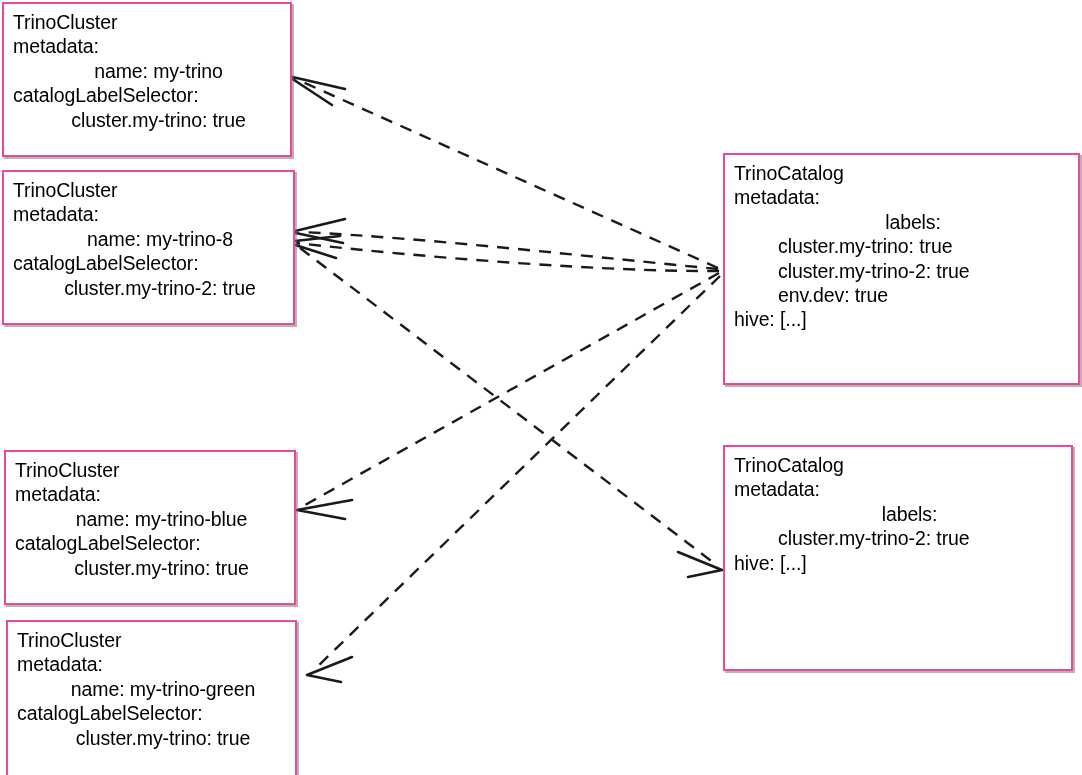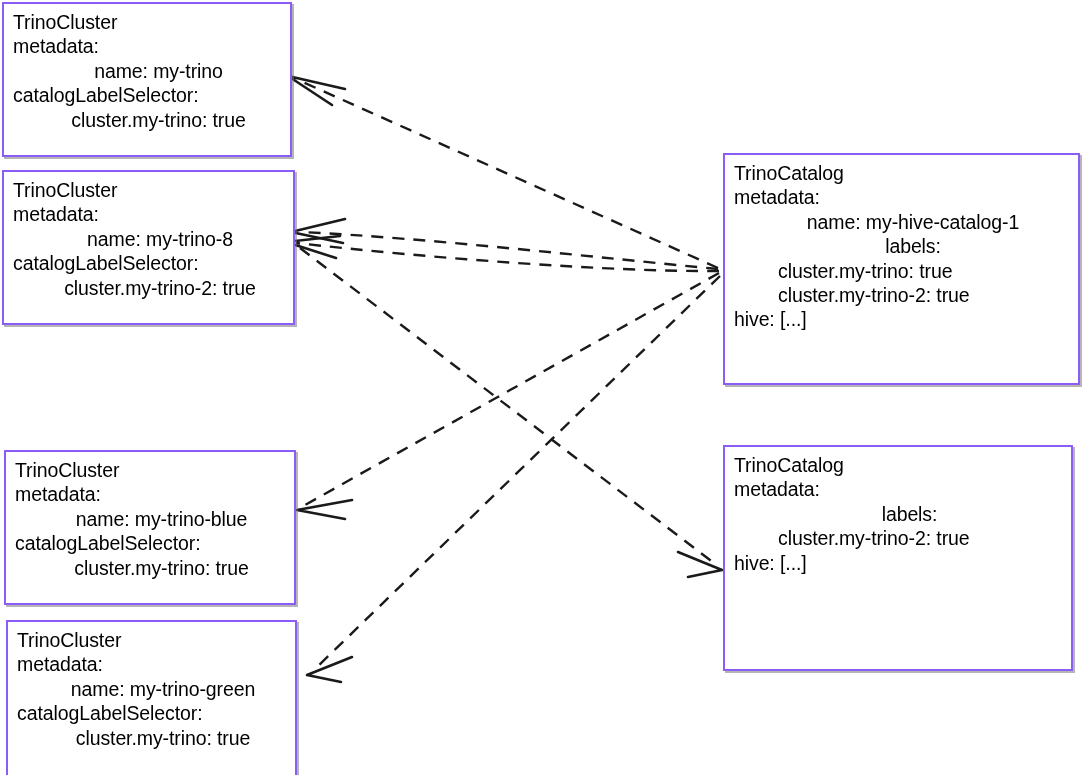--- a/index.html
+++ b/index.html
@@ -20,21 +20,21 @@
     left: 0;
     top: 0;
     width: 1082px;
     height: 775px;
     pointer-events: none;
   }
   .res-box {
     position: absolute;
     box-sizing: border-box;
     background: #ffffff;
-    border: 2px solid #8b5cf6;
+    border: 2px solid #ec4899;
     box-shadow: 2px 2px 0 rgba(120,120,120,0.55);
     padding: 6px 8px 6px 9px;
     overflow: hidden;
   }
   .res-line {
     font-family: "Liberation Sans", sans-serif;
     font-size: 19.5px;
     line-height: 24.4px;
     color: #000000;
     white-space: pre;
@@ -119,24 +119,24 @@
     <div class="res-line">TrinoCluster</div>
     <div class="res-line">metadata:</div>
     <div class="res-line ind-1">name: my-trino-green</div>
     <div class="res-line">catalogLabelSelector:</div>
     <div class="res-line ind-1">cluster.my-trino: true</div>
   </div>
 
   <div class="res-box" id="box-catalog-my-hive-catalog-1">
     <div class="res-line">TrinoCatalog</div>
     <div class="res-line">metadata:</div>
-    <div class="res-line ind-1">name: my-hive-catalog-1</div>
     <div class="res-line ind-1">labels:</div>
     <div class="res-line ind-2">cluster.my-trino: true</div>
     <div class="res-line ind-2">cluster.my-trino-2: true</div>
+    <div class="res-line ind-2">env.dev: true</div>
     <div class="res-line">hive: [...]</div>
   </div>
 
   <div class="res-box" id="box-catalog-my-hive-catalog-2">
     <div class="res-line">TrinoCatalog</div>
     <div class="res-line">metadata:</div>
     <div class="res-line ind-1">labels:</div>
     <div class="res-line ind-2">cluster.my-trino-2: true</div>
     <div class="res-line">hive: [...]</div>
   </div>

